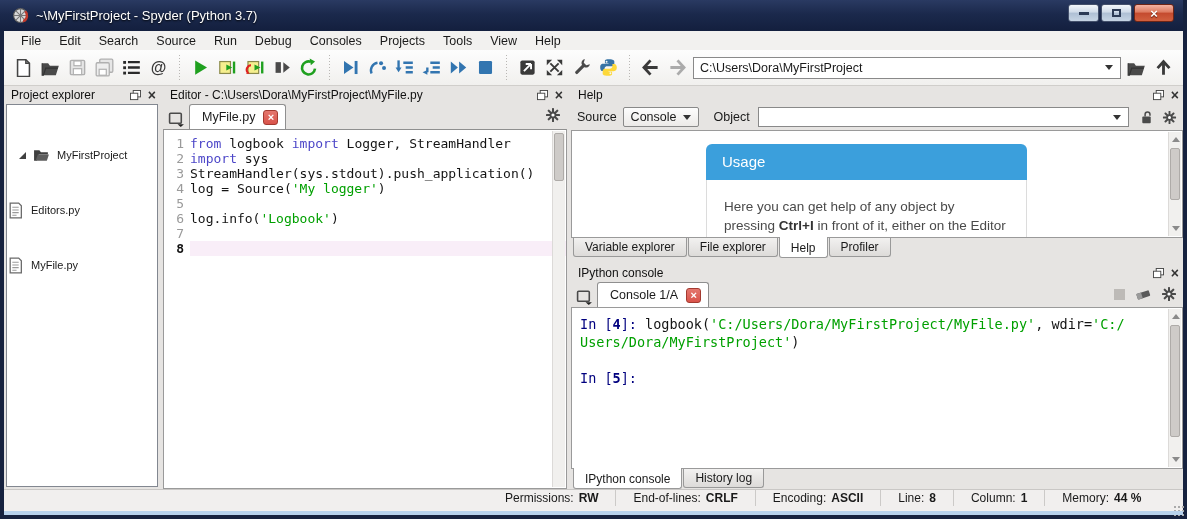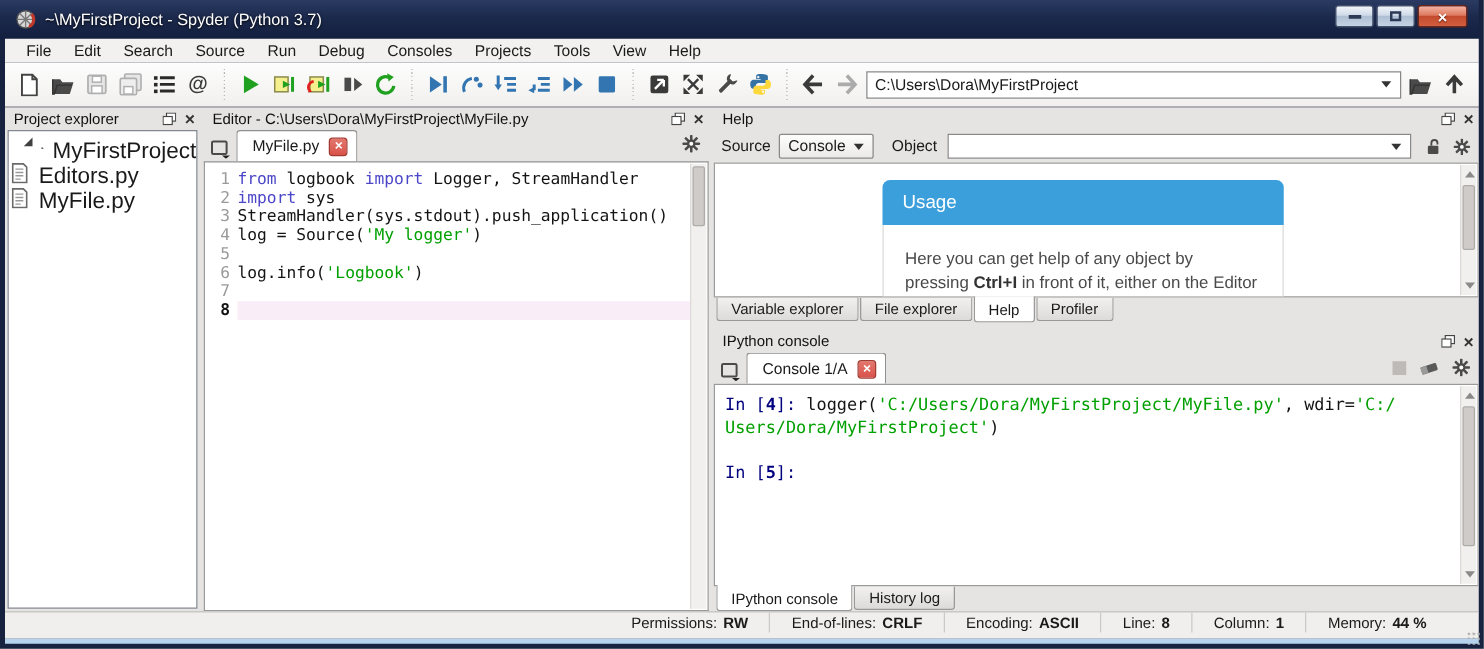--- a/index.html
+++ b/index.html
@@ -41,21 +41,21 @@
   
   .main { position:absolute; top:86px; left:4px; right:4px; bottom:30px; background:#e6e4e2; }
   .panel-title { height:18px; display:flex; align-items:center; padding:0 4px 0 7px; font-size:12px; color:#111; }
   .panel-title .pt-label { flex:1; }
   .pt-icons { display:flex; align-items:center; }
   .pt-icons svg { width:11px; height:11px; margin-left:6px; }
   .pt-close { font-size:14px; font-weight:bold; color:#333; margin-left:7px; line-height:11px; }
 
   .project { position:absolute; left:0; top:0; bottom:0; width:156px; }
   .tree-box { position:absolute; left:2px; right:2px; top:18px; bottom:2px; background:#fff; border:1px solid #828790; padding-top:5px; }
-  .tree-row { height:20px; display:flex; align-items:flex-start; font-size:18px; }
+  .tree-row { height:20px; display:flex; align-items:center; font-size:11px;margin-top:35px; }
   .tree-row.root { padding-left:12px; }
   .tree-row.child { }
   .tree-expand { width:0; height:0; border-left:7px solid transparent; border-bottom:7px solid #404040; margin-right:7px; }
   .tree-row svg { width:17px; height:17px; margin-right:7px; }
 
   .editor { position:absolute; left:159px; top:0; bottom:0; width:404px; display:flex; flex-direction:column; }
   .tabrow { height:25px; display:flex; align-items:flex-end; position:relative; }
   .corner-btn { width:26px; height:22px; display:flex; align-items:center; justify-content:center; }
   .corner-btn svg { width:17px; height:17px; }
   .tab { display:flex; align-items:center; padding:3px 7px 3px 12px; font-size:12.5px;
@@ -536,21 +536,21 @@
                 <rect x="7" y="1" width="2" height="14" rx=".6" transform="rotate(90 8 8)"></rect>
                 <rect x="7" y="1" width="2" height="14" rx=".6" transform="rotate(135 8 8)"></rect>
                 <circle cx="8" cy="8" r="3.4"></circle>
               </g>
               <circle cx="8" cy="8" r="1.6" fill="#fff"></circle>
             </svg>
         </div>
       </div>
       <div class="console-content">
 
-        <div class="con-line"><span class="c-pr">In [</span><span class="c-prb">4</span><span class="c-pr">]: </span><span class="c-p">logger(</span><span class="c-s">'C:/Users/Dora/MyFirstProject/MyFile.py'</span><span class="c-p">, wdir=</span><span class="c-s">'C:/</span></div>
+        <div class="con-line"><span class="c-pr">In [</span><span class="c-prb">4</span><span class="c-pr">]: </span><span class="c-p">logbook(</span><span class="c-s">'C:/Users/Dora/MyFirstProject/MyFile.py'</span><span class="c-p">, wdir=</span><span class="c-s">'C:/</span></div>
           <div class="con-line"><span class="c-s">Users/Dora/MyFirstProject'</span><span class="c-p">)</span></div>
           <div class="con-line">&nbsp;</div>
           <div class="con-line"><span class="c-pr">In [</span><span class="c-prb">5</span><span class="c-pr">]: </span></div>
           <div class="v-scroll">
           <span class="sb-arrow sb-up"></span>
           <div class="v-thumb" style="top:16px; height:112px;"></div>
           <span class="sb-arrow sb-down"></span>
         </div>
       </div>
       <div class="tabs-south">

